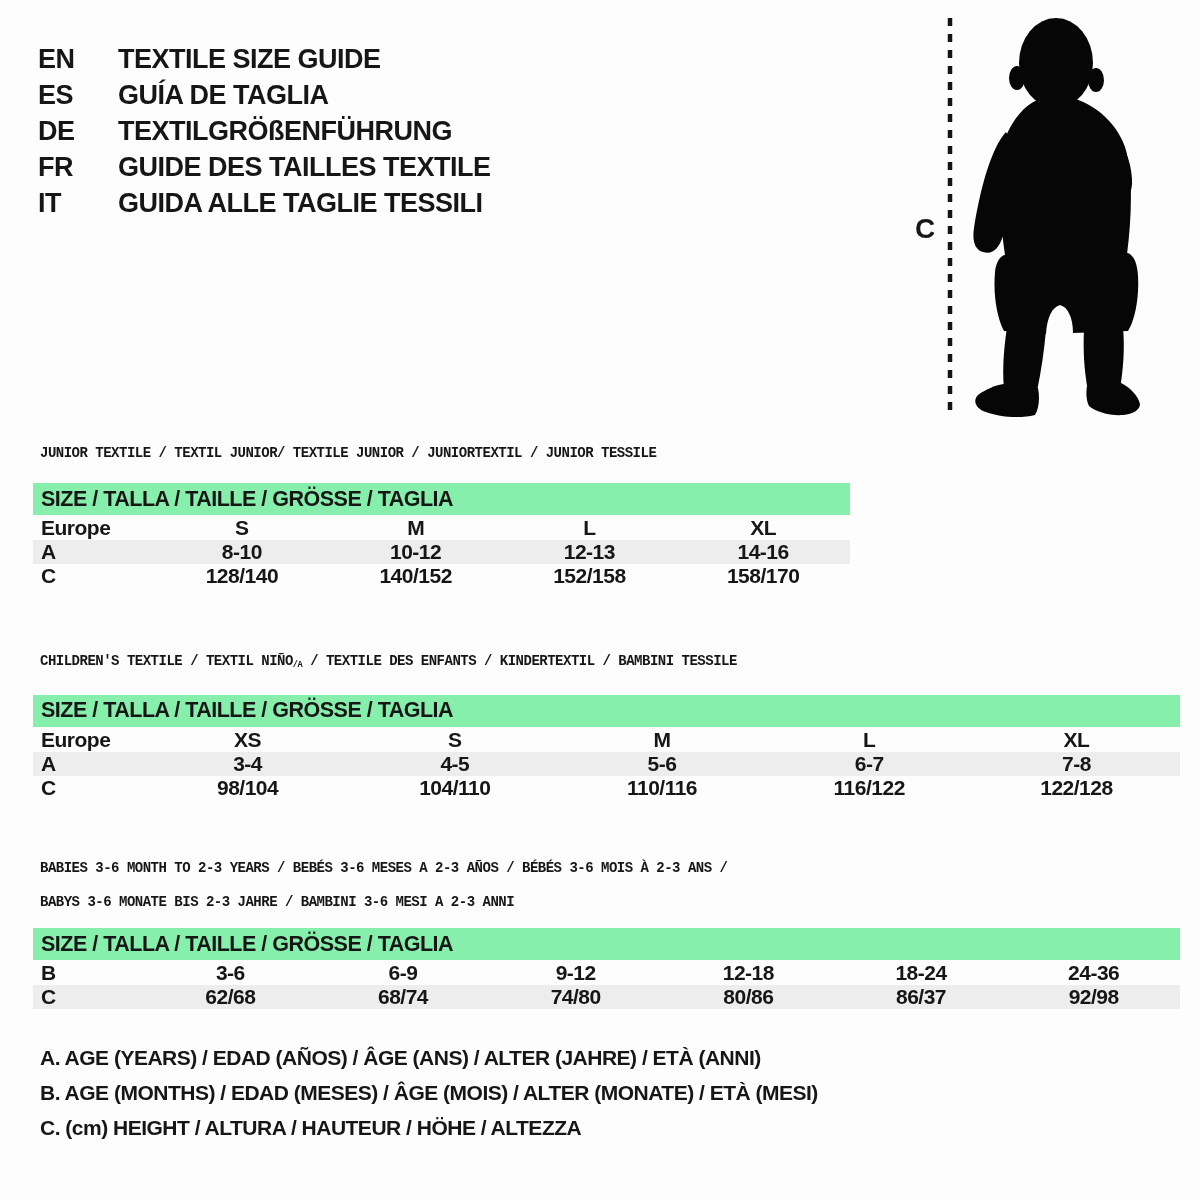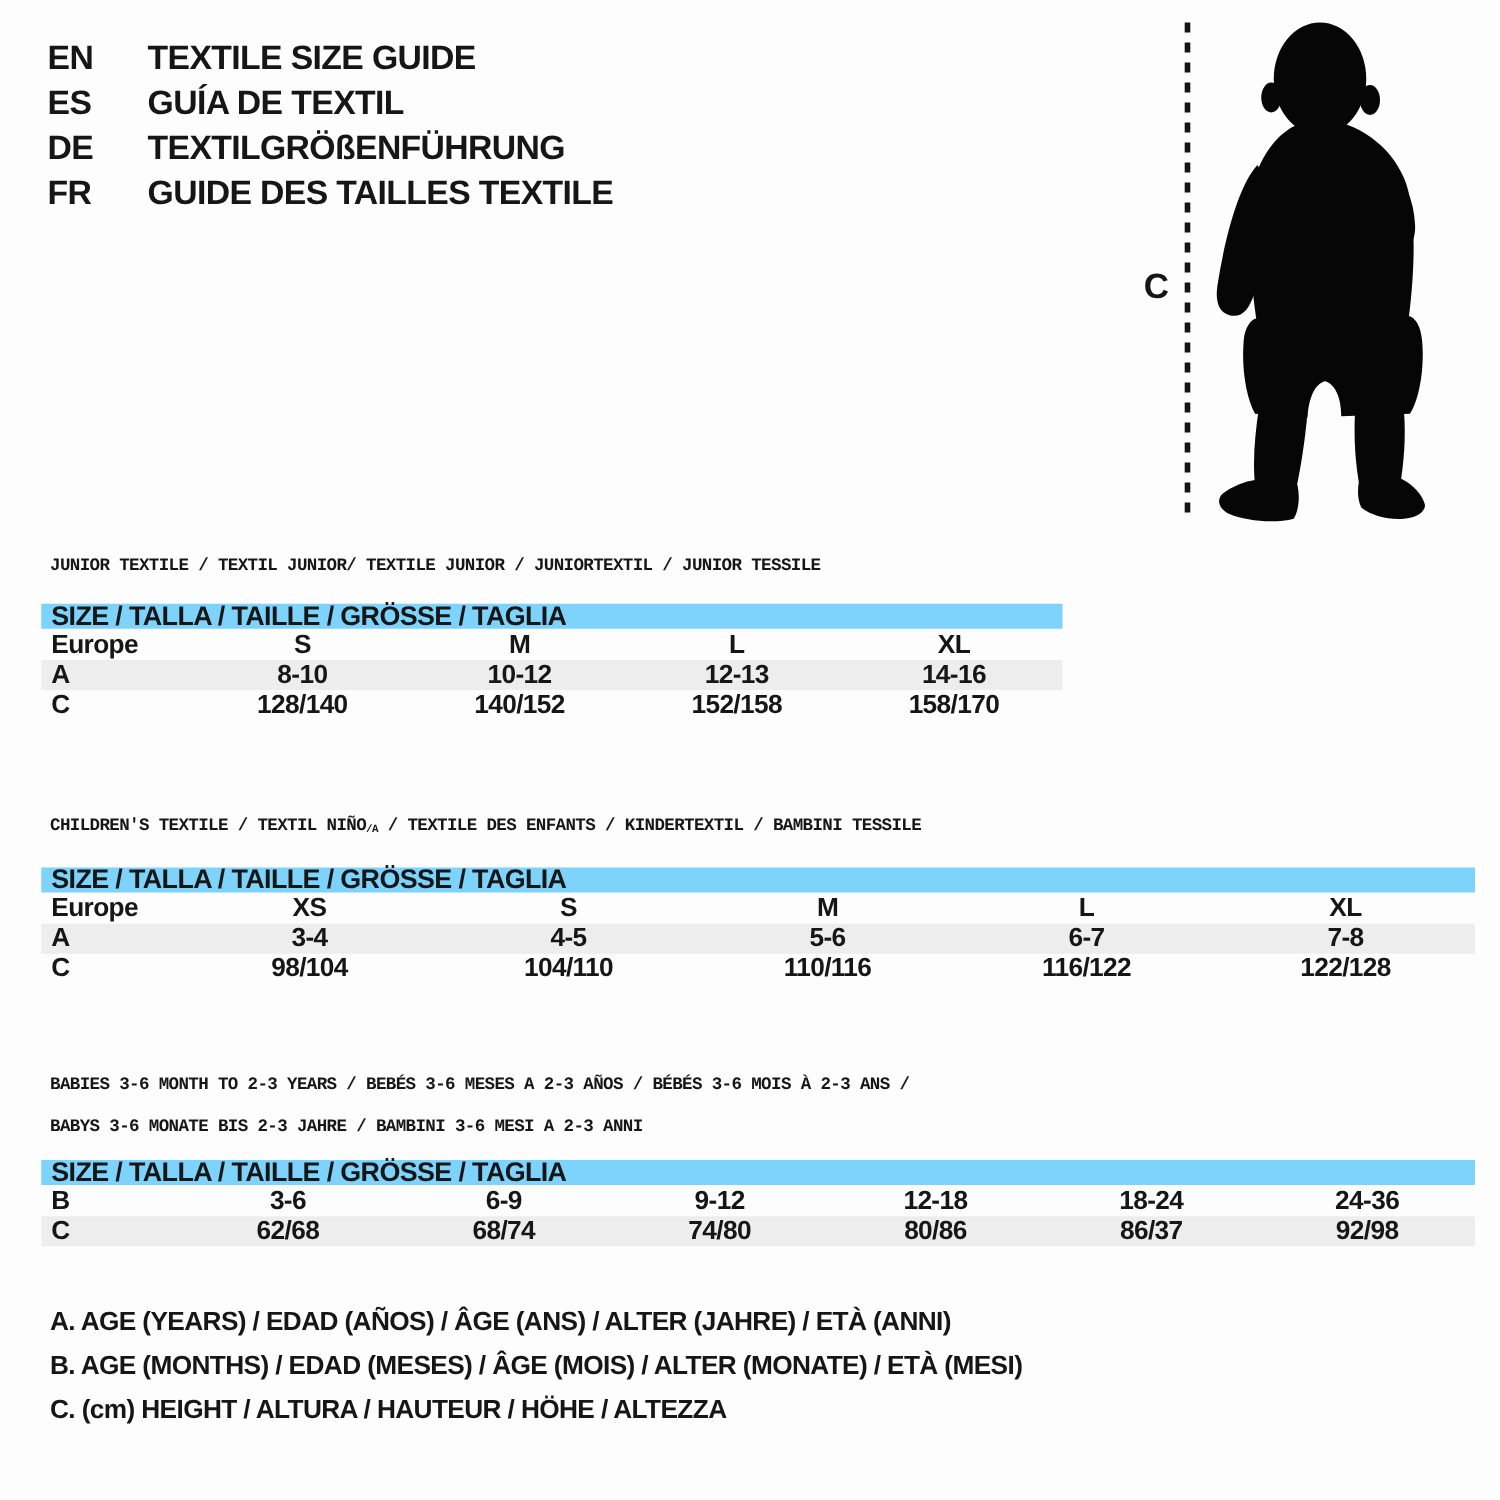--- a/index.html
+++ b/index.html
@@ -4,21 +4,21 @@
 <style>
   html,body{margin:0;padding:0;}
   body{
     width:1200px;height:1200px;position:relative;overflow:hidden;
     background:#fdfdfd;color:#161616;
     font-family:"Liberation Sans",sans-serif;font-weight:bold;
     letter-spacing:-0.5px;
   }
 
   
-  .lang-list{position:absolute;left:38px;top:28px;}
+  .lang-list{position:absolute;left:38px;top:41px;}
   .lang-row{display:flex;height:36px;align-items:center;font-size:27px;}
   .lang-code{width:80px;}
 
   
   .figure-wrap{position:absolute;left:900px;top:0;width:300px;height:430px;}
   .figure-wrap svg{display:block;}
   .measure-label{font-family:"Liberation Sans",sans-serif;font-weight:bold;font-size:28px;fill:#161616;}
 
   
   .section{position:absolute;left:33px;}
@@ -26,21 +26,21 @@
   #section-children{top:644px;width:1147px;}
   #section-babies{top:851px;width:1147px;}
 
   .section-title{font-size:14px;line-height:34px;padding-left:7px;white-space:nowrap;font-family:Liberation Mono, monospace;}
   .subscript{font-size:0.62em;vertical-align:-0.18em;}
 
   .size-table{margin-top:13px;}
   #section-babies .size-table{margin-top:9px;}
 
   .size-head{
-    height:20px;background:#7dd3fc;display:flex;align-items:center;
+    height:32px;background:#86efac;display:flex;align-items:center;
     padding-left:8px;font-size:21.5px;margin-bottom:1px;
   }
   .t-row{display:flex;height:24px;align-items:center;font-size:21px;}
   .t-row.shaded{background:#ededed;}
   .t-label{padding-left:8px;}
   #section-junior .t-label{width:114px;}
   #section-children .t-label,#section-babies .t-label{width:103px;}
   .t-cell{flex:1;text-align:center;}
 
   
@@ -49,29 +49,33 @@
 </head>
 <body>
 
 <div class="lang-list">
   <div class="lang-row">
     <span class="lang-code">EN</span>
     <span class="lang-label">TEXTILE SIZE GUIDE</span>
   </div>
   <div class="lang-row">
     <span class="lang-code">ES</span>
-    <span class="lang-label">GUÍA DE TEXTIL</span>
+    <span class="lang-label">GUÍA DE TAGLIA</span>
   </div>
   <div class="lang-row">
     <span class="lang-code">DE</span>
     <span class="lang-label">TEXTILGRÖßENFÜHRUNG</span>
   </div>
   <div class="lang-row">
     <span class="lang-code">FR</span>
     <span class="lang-label">GUIDE DES TAILLES TEXTILE</span>
+  </div>
+  <div class="lang-row">
+    <span class="lang-code">IT</span>
+    <span class="lang-label">GUIDA ALLE TAGLIE TESSILI</span>
   </div>
 </div>
 
 <div class="figure-wrap">
   <svg viewBox="0 0 300 430" width="300" height="430" xmlns="http://www.w3.org/2000/svg">
     <line x1="50" y1="18" x2="50" y2="416" stroke="#141414" stroke-width="4.5" stroke-dasharray="8 8"></line>
     <text class="measure-label" x="15" y="238">C</text>
     <g fill="#060606">
       <ellipse cx="156" cy="63" rx="37" ry="45"></ellipse>
       <ellipse cx="117" cy="78" rx="8" ry="12"></ellipse>

